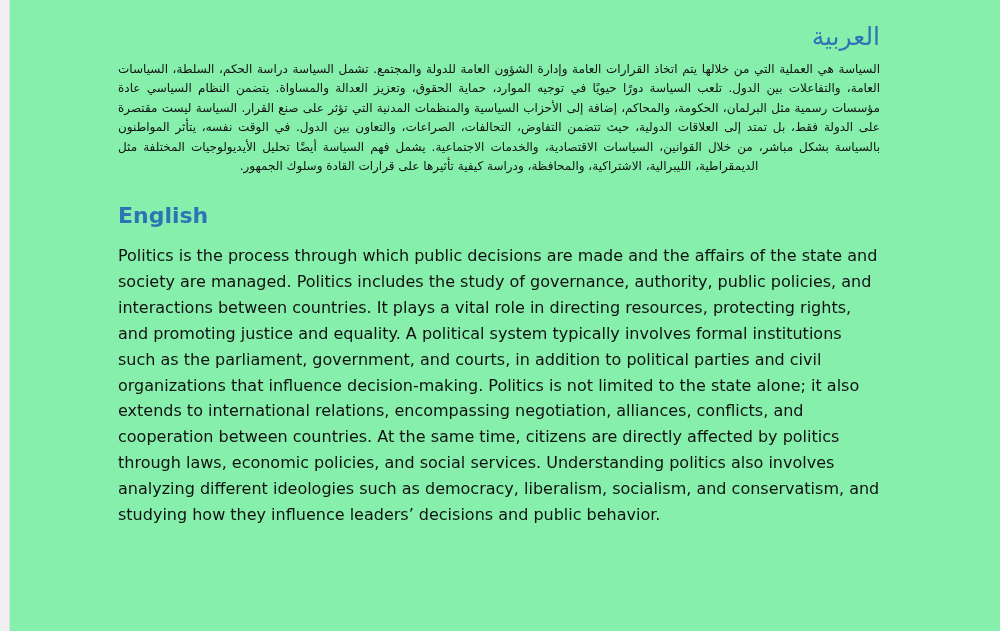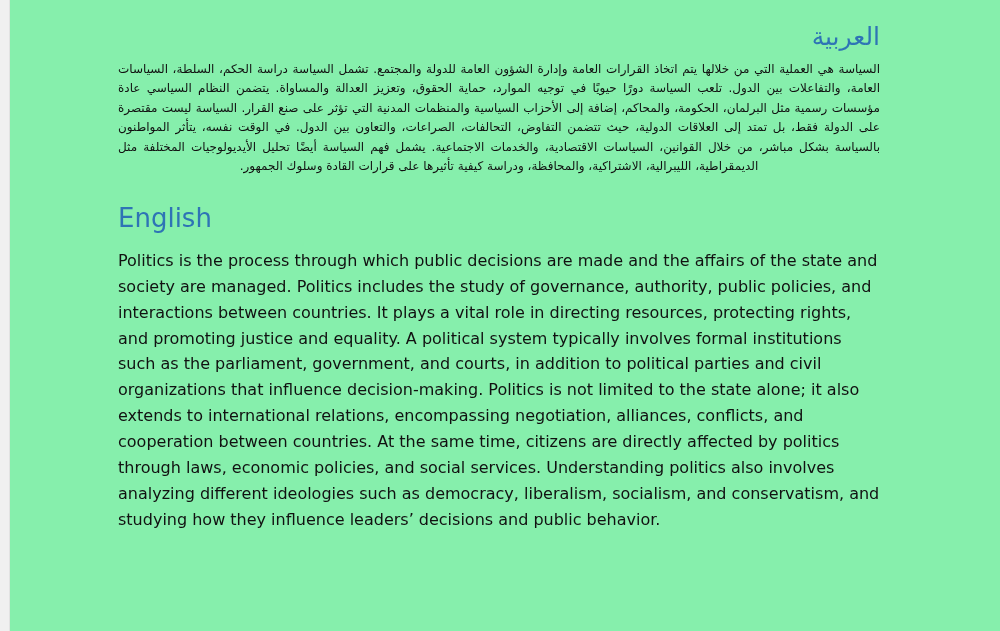--- a/index.html
+++ b/index.html
@@ -63,22 +63,22 @@
 
   
   .en-section {
     direction: ltr;
     text-align: left;
     margin-top: 26px;
   }
   .en-heading {
     font-family: "DejaVu Sans", sans-serif;
     color: #2e74b5;
-    font-size: 26px;
-    font-weight: normal;
+    font-size: 22px;
+    font-weight: bold;
     line-height: 1.2;
     margin: 0 0 14px 0;
   }
   .en-body {
     font-family: "DejaVu Sans", sans-serif;
     color: #111111;
     font-size: 16px;
     line-height: 1.62;
     margin: 0;
     text-align: left;

